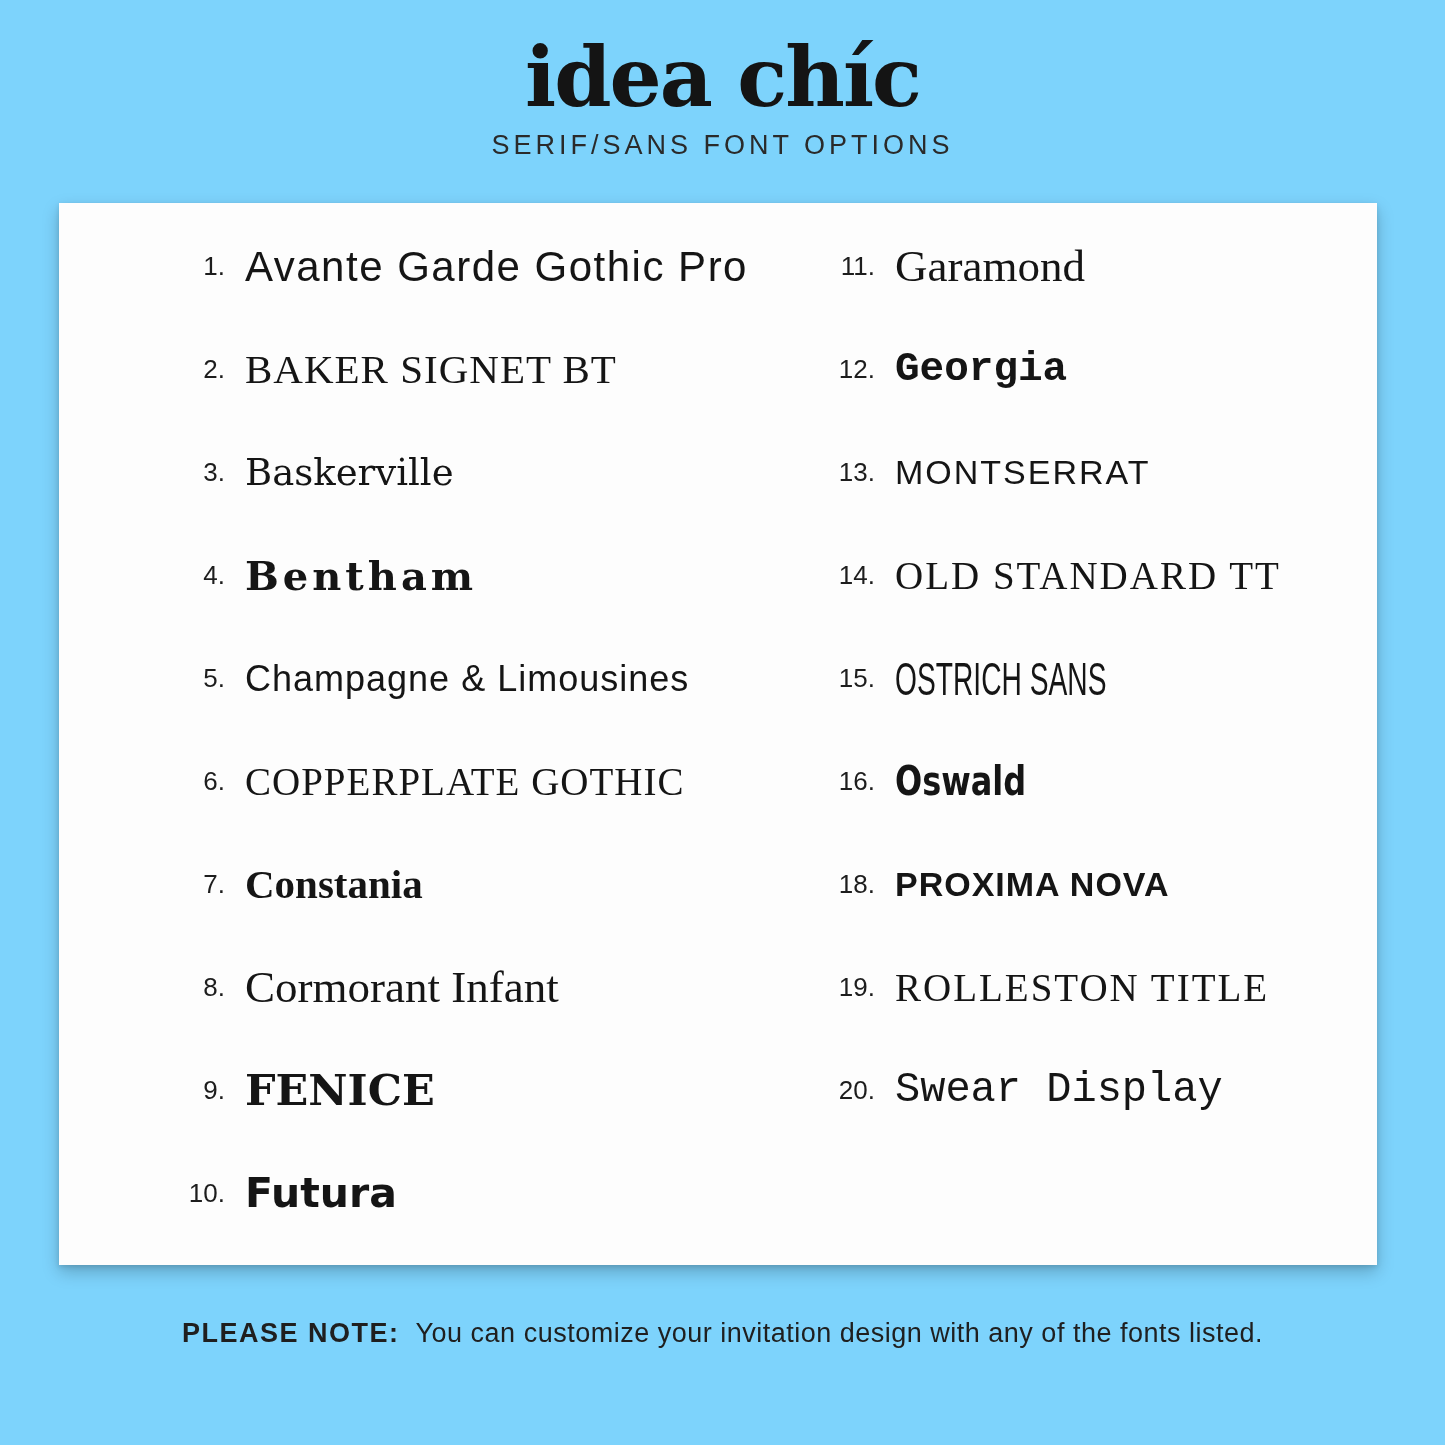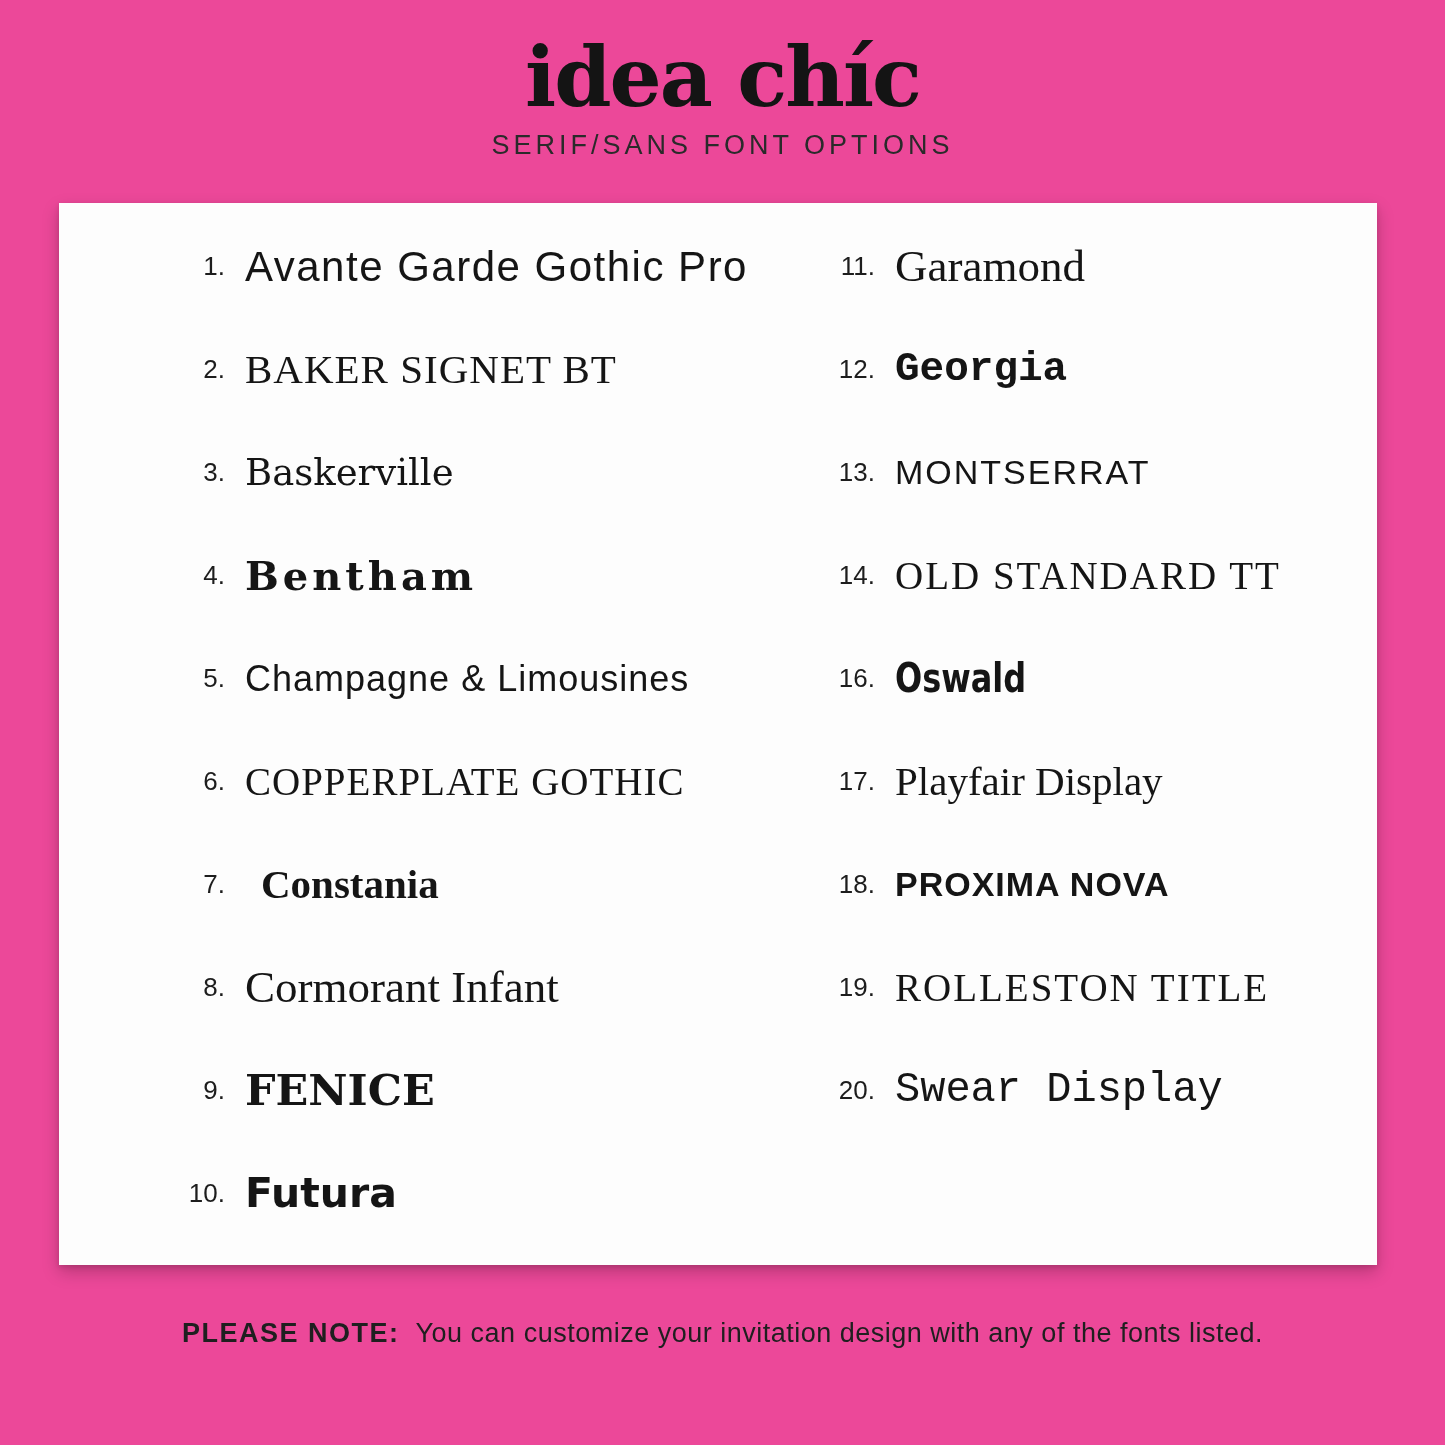--- a/index.html
+++ b/index.html
@@ -1,16 +1,16 @@
 <!DOCTYPE html>
 <html><head>
 <meta charset="utf-8">
 <style>
   html,body{margin:0;padding:0;background:#e4e4e3;}
-  .canvas{position:relative;width:1445px;height:1445px;background:#ec4899;overflow:hidden;
+  .canvas{position:relative;width:1445px;height:1445px;background:#7dd3fc;overflow:hidden;
           font-family:"Liberation Sans",sans-serif;color:#1c1c1c;}
 
   
   .header{position:absolute;top:0;left:0;right:0;text-align:center;}
   .title{margin-top:36px;font-family:"DejaVu Serif",serif;font-weight:700;font-size:82px;
          line-height:1.0;letter-spacing:-2px;color:#141414;}
   .subtitle{margin-top:12px;font-size:27px;letter-spacing:4px;color:#2a2a2a;}
 
   
   .card{position:absolute;left:59px;top:203px;width:1318px;height:1062px;background:#fdfdfd;
@@ -24,21 +24,21 @@
        line-height:103px;color:#1d1d1d;}
   .name{line-height:103px;white-space:nowrap;color:#151515;}
 
   
   .f1 {font-family:"Liberation Sans",sans-serif;font-size:42px;letter-spacing:1.5px;}
   .f2 {font-family:"Liberation Serif",serif;font-size:41px;letter-spacing:1px;}
   .f3 {font-family:"DejaVu Serif",serif;font-size:37px;}
   .f4 {font-family:"DejaVu Serif",serif;font-size:40px;font-weight:700;letter-spacing:4px;}
   .f5 {font-family:"Liberation Sans",sans-serif;font-size:36px;font-weight:300;letter-spacing:1px;}
   .f6 {font-family:"Liberation Serif",serif;font-size:39px;font-weight:400;letter-spacing:1px;}
-  .f7 {font-family:"Liberation Serif",serif;font-size:41px;font-weight:700;margin-left:16px;}
+  .f7 {font-family:"Liberation Serif",serif;font-size:41px;font-weight:700;}
   .f8 {font-family:"Liberation Serif",serif;font-size:45px;}
   .f9 {font-family:"DejaVu Serif",serif;font-size:43px;font-weight:700;}
   .f10{font-family:"DejaVu Sans",sans-serif;font-size:41px;font-weight:700;}
   .f11{font-family:"Liberation Serif",serif;font-size:45px;}
   .f12{font-family:Liberation Mono, monospace;font-size:41px;font-weight:700;}
   .f13{font-family:"Liberation Sans",sans-serif;font-size:34px;letter-spacing:2px;}
   .f14{font-family:"Liberation Serif",serif;font-size:39px;letter-spacing:2px;}
   .f15{font-family:"Liberation Sans",sans-serif;font-size:47px;font-weight:300;
        transform:scaleX(0.60);transform-origin:0 50%;}
   .f16{font-family:"DejaVu Sans",sans-serif;font-size:41px;font-weight:700;
@@ -120,26 +120,26 @@
         </div>
         <div class="row">
           <span class="num">13.</span>
           <span class="name f13">MONTSERRAT</span>
         </div>
         <div class="row">
           <span class="num">14.</span>
           <span class="name f14">OLD STANDARD TT</span>
         </div>
         <div class="row">
+          <span class="num">15.</span>
+          <span class="name f15">OSTRICH SANS</span>
+        </div>
+        <div class="row">
           <span class="num">16.</span>
           <span class="name f16">Oswald</span>
-        </div>
-        <div class="row">
-          <span class="num">17.</span>
-          <span class="name f17">Playfair Display</span>
         </div>
         <div class="row">
           <span class="num">18.</span>
           <span class="name f18">PROXIMA NOVA</span>
         </div>
         <div class="row">
           <span class="num">19.</span>
           <span class="name f19">ROLLESTON TITLE</span>
         </div>
         <div class="row">

